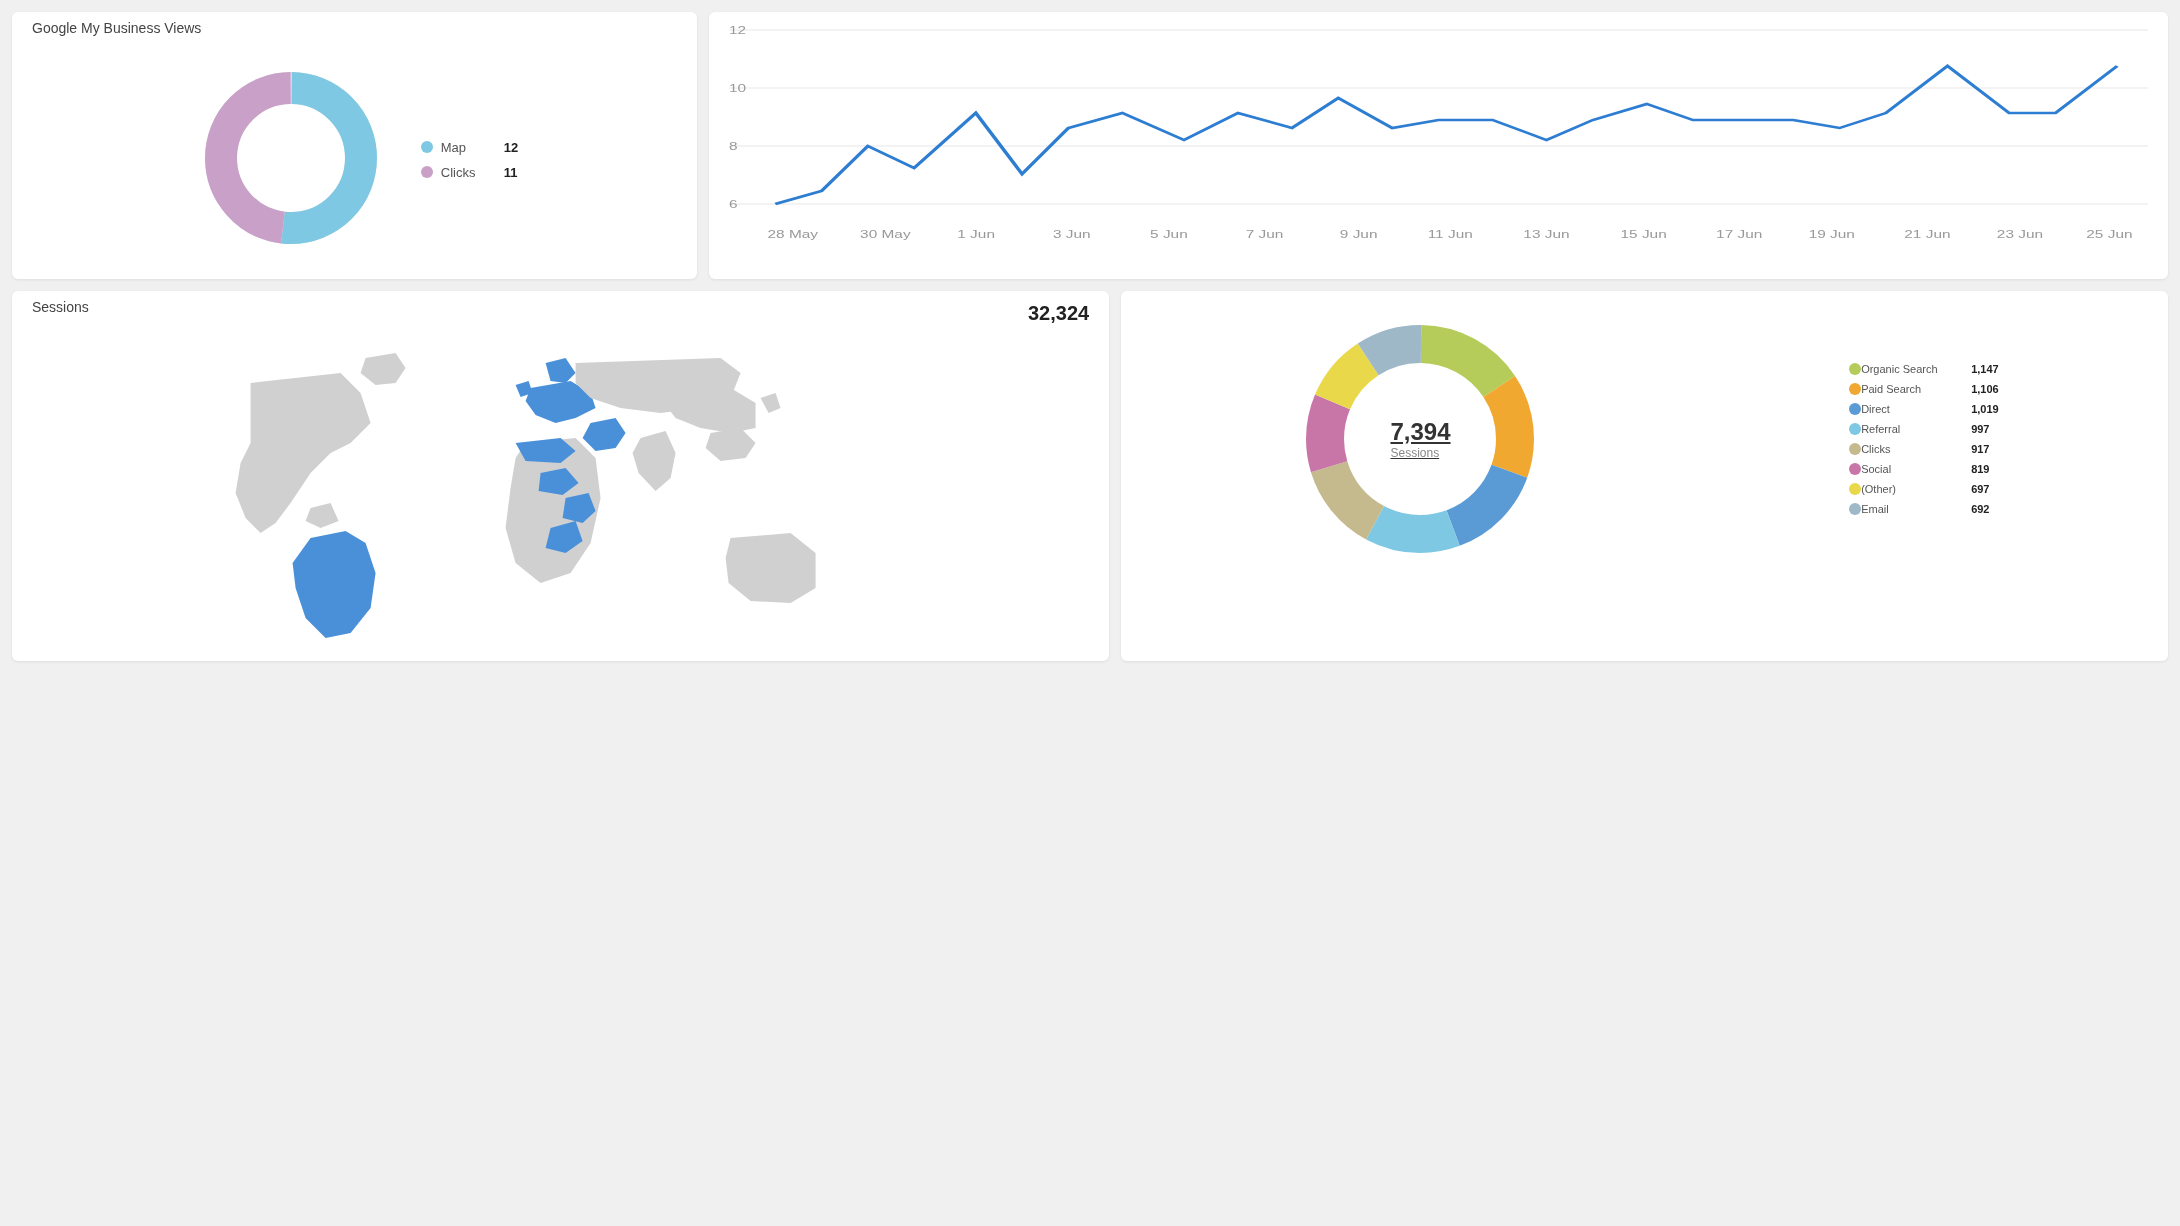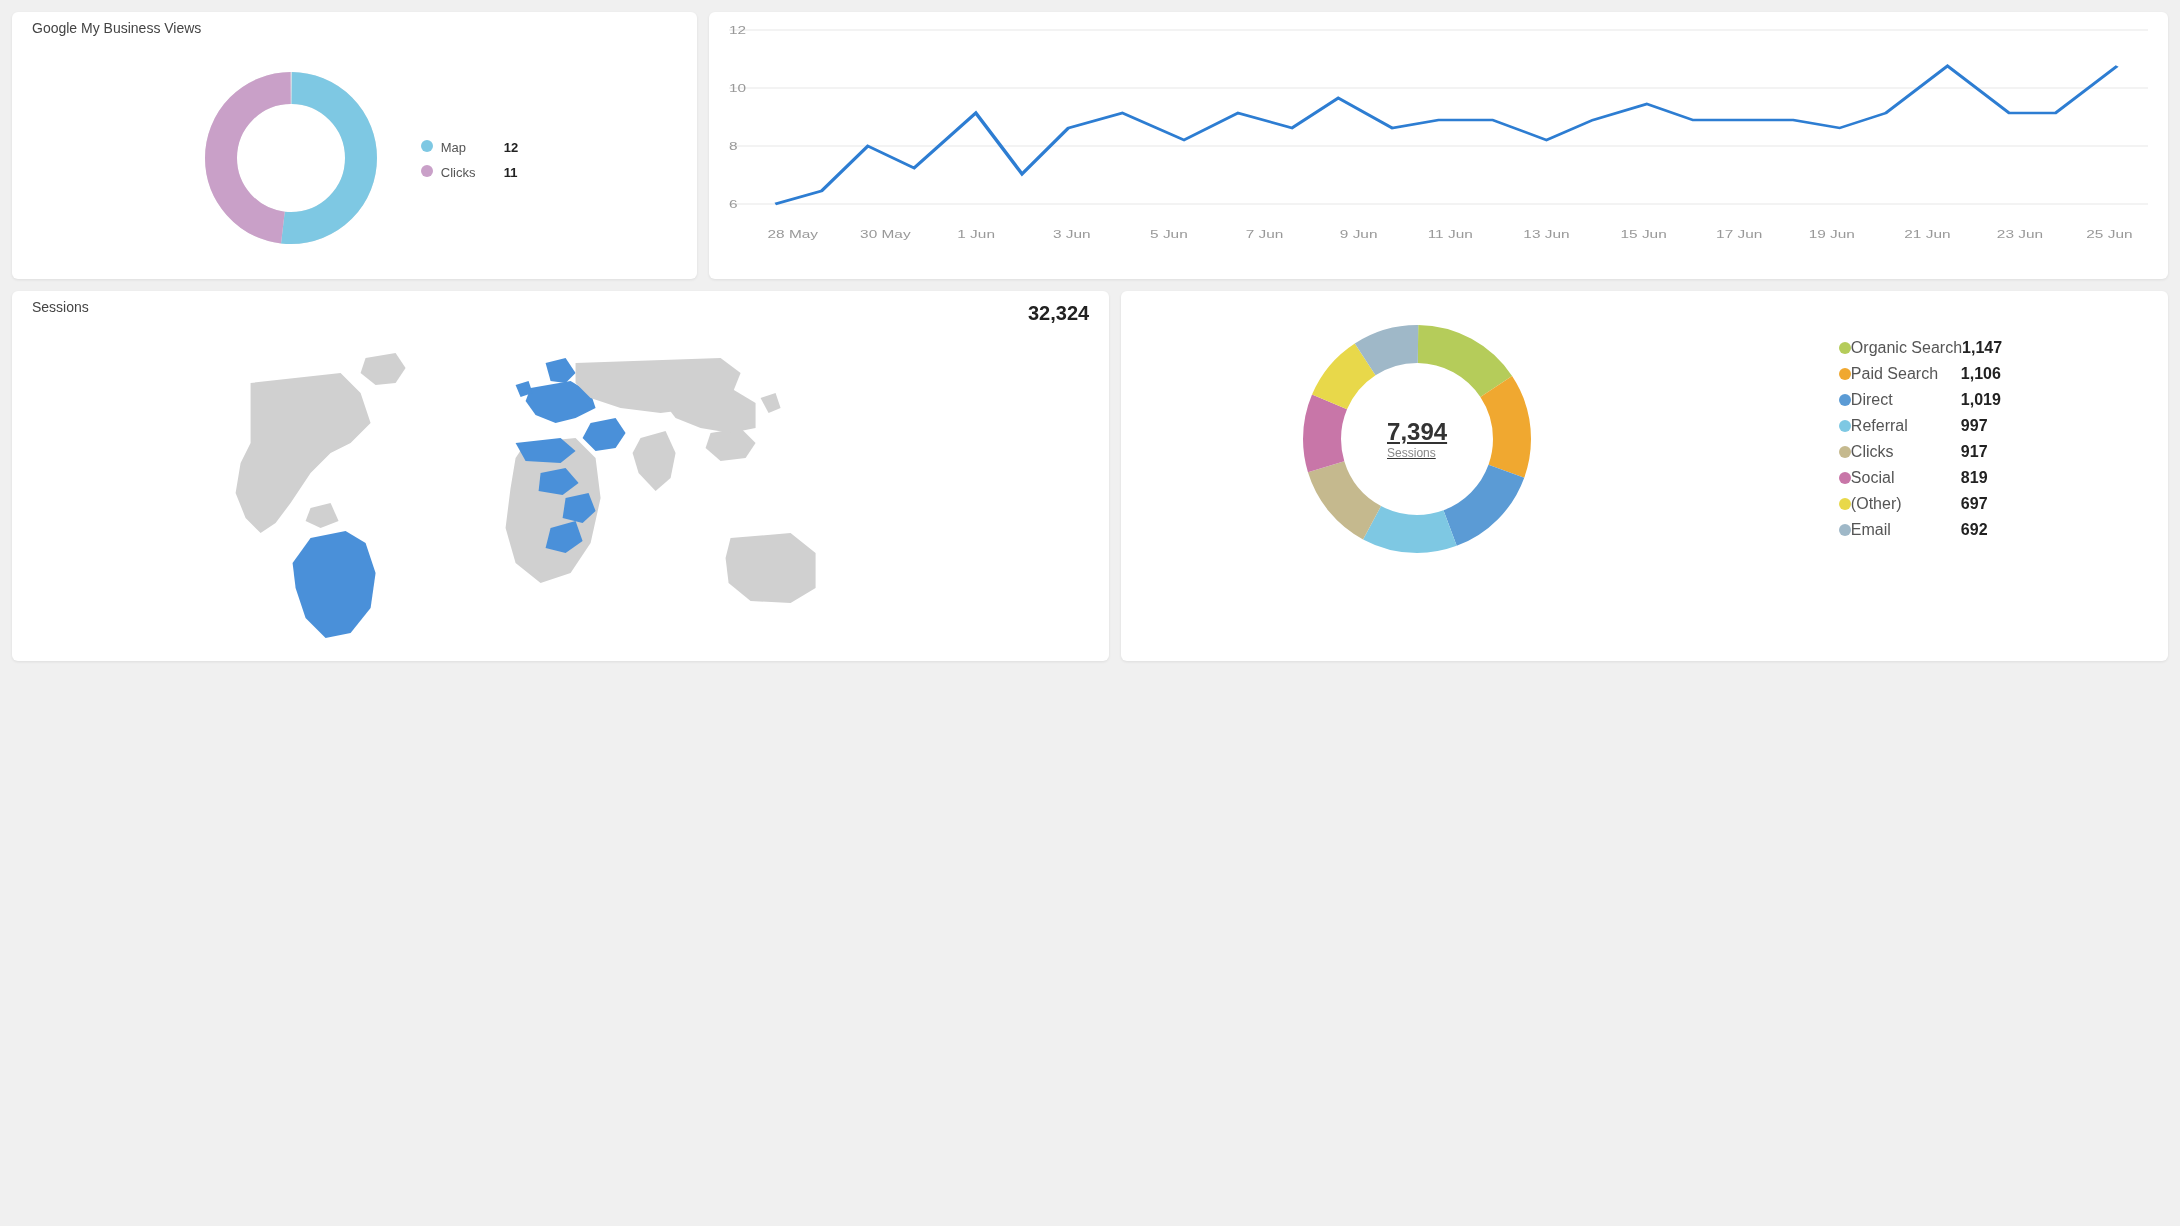--- a/index.html
+++ b/index.html
@@ -52,20 +52,21 @@
       position: relative;
     }
     .donut-legend {
       margin-left: 30px;
       display: flex;
       flex-direction: column;
       gap: 10px;
     }
     .legend-item {
       display: flex;
+      align-items: center;
       gap: 8px;
       font-size: 13px;
     }
     .legend-dot {
       width: 12px;
       height: 12px;
       border-radius: 50%;
       flex-shrink: 0;
     }
     .legend-label {
@@ -141,21 +142,21 @@
       color: #888;
     }
     .web-legend {
       display: flex;
       flex-direction: column;
       gap: 8px;
     }
     .web-legend-item {
       display: flex;
       align-items: center;
-      font-size: 16px;
+      font-size: 11px;
     }
     .web-legend-label {
       color: #555;
       min-width: 110px;
     }
     .web-legend-value {
       font-weight: 700;
       color: #222;
     }
 

